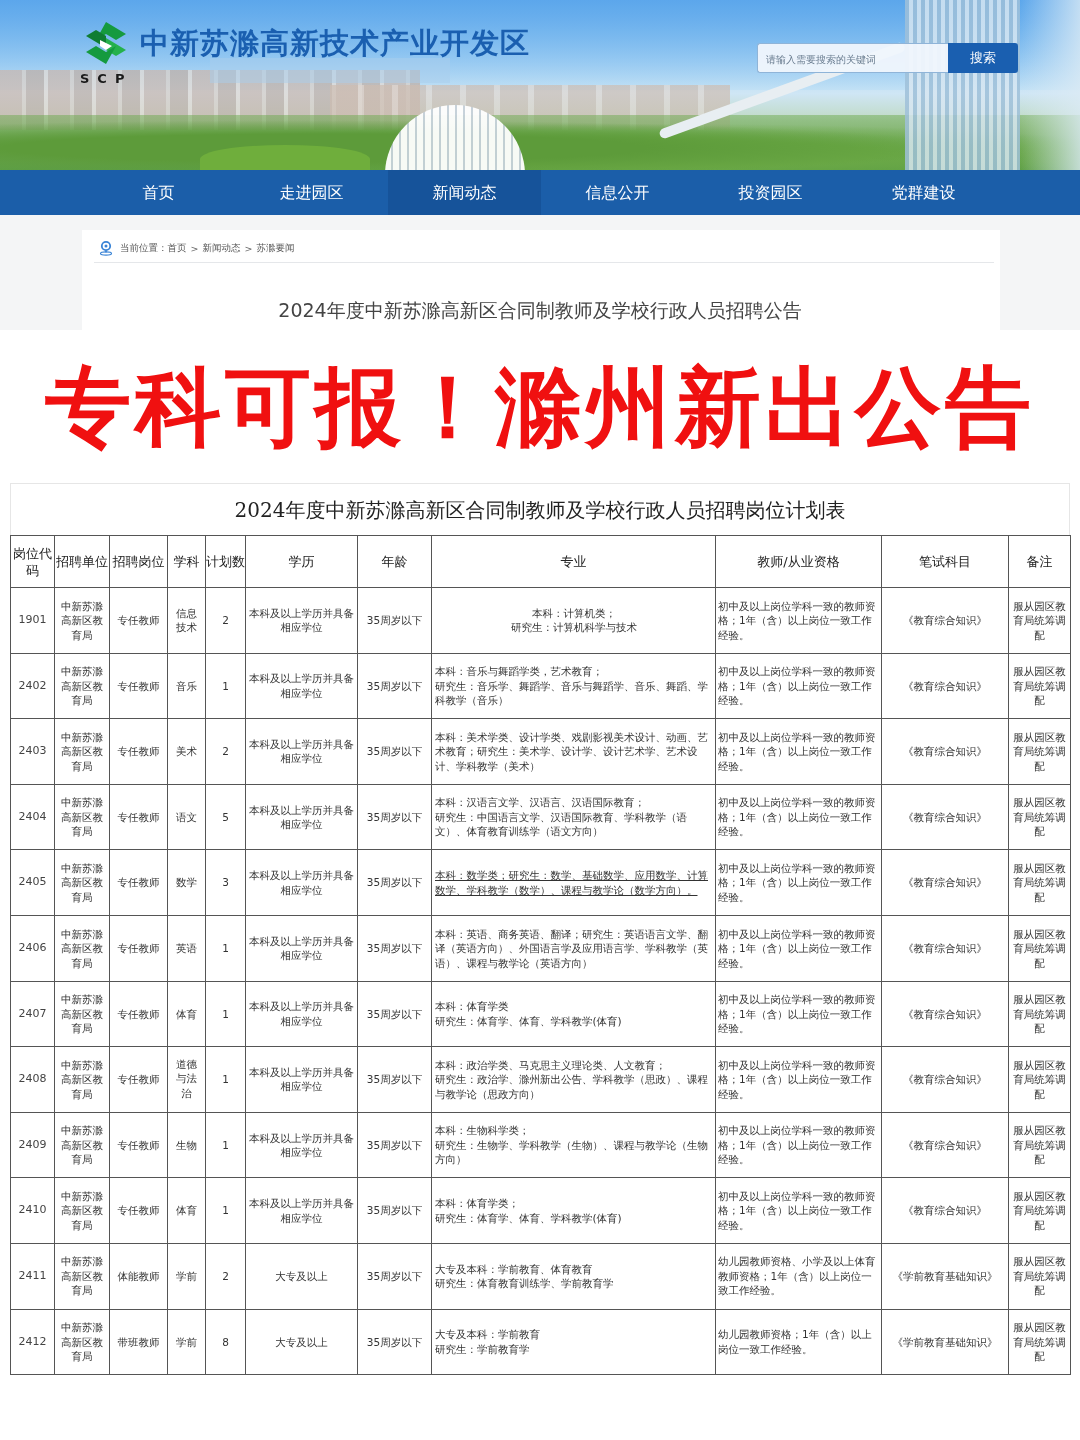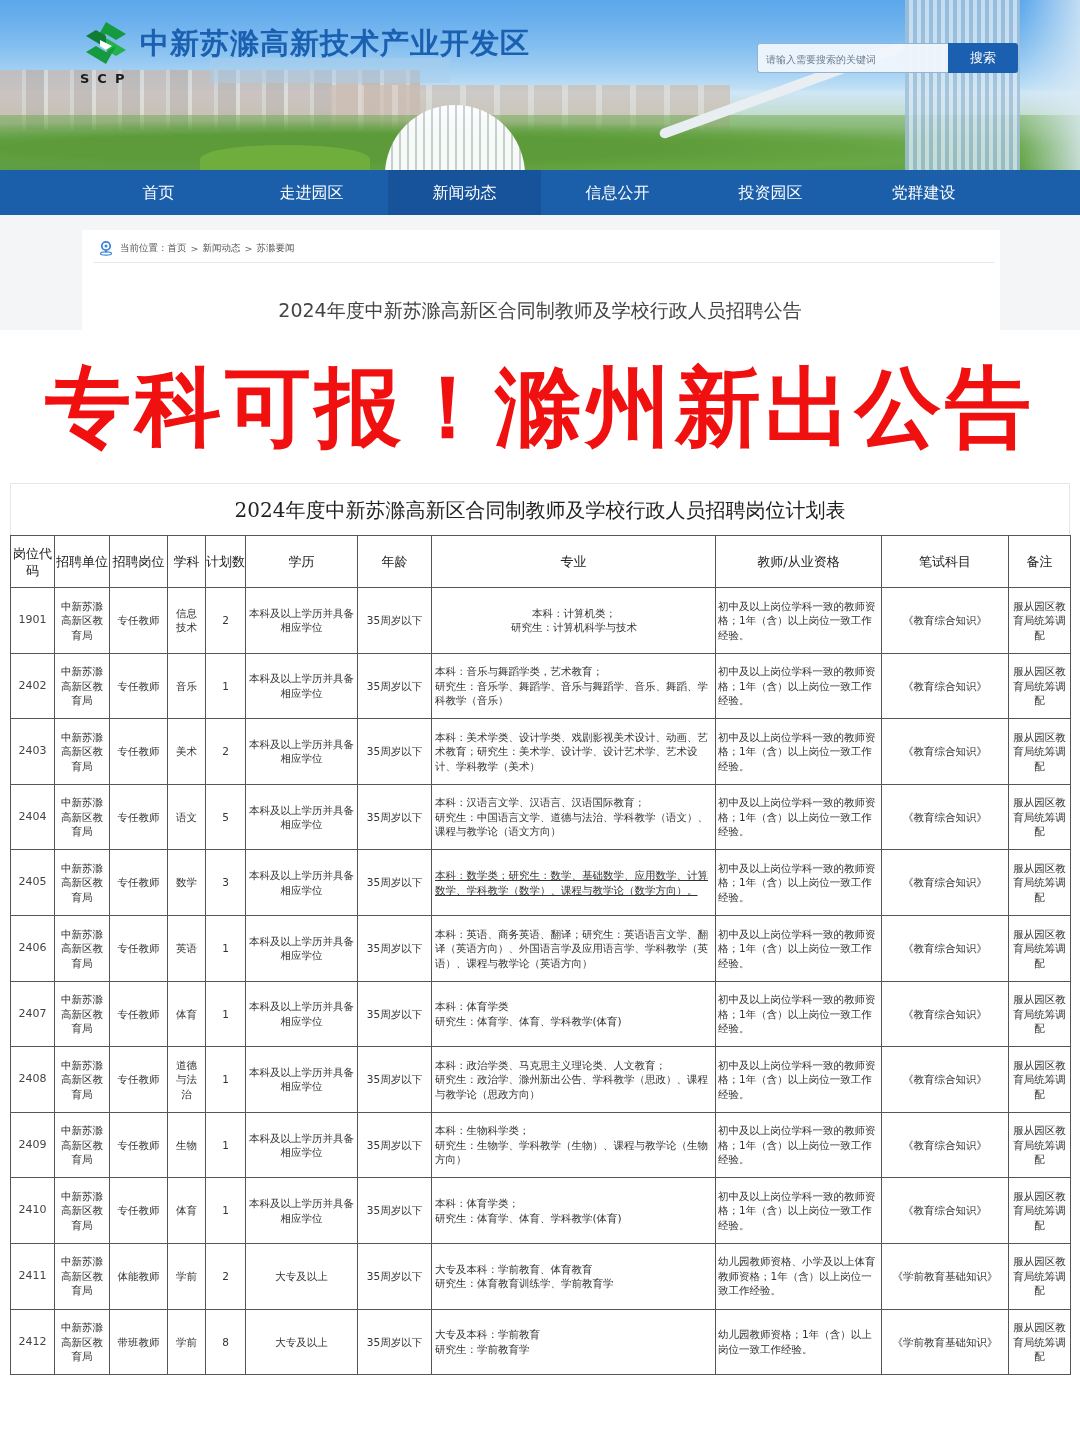--- a/index.html
+++ b/index.html
@@ -206,21 +206,21 @@
         </tr>
         <tr>
           <td class="code">2404</td>
           <td class="unit">中新苏滁高新区教育局</td>
           <td>专任教师</td>
           <td>语文</td>
           <td>5</td>
           <td>本科及以上学历并具备相应学位</td>
           <td>35周岁以下</td>
           <td class="left" style="white-space: pre-line;">本科：汉语言文学、汉语言、汉语国际教育；
-研究生：中国语言文学、道德与法治、学科教学（语文）、课程与教学论（语文方向）</td>
+研究生：中国语言文学、汉语国际教育、学科教学（语文）、体育教育训练学（语文方向）</td>
           <td class="cert">初中及以上岗位学科一致的教师资格；1年（含）以上岗位一致工作经验。</td>
           <td>《教育综合知识》</td>
           <td class="remark">服从园区教育局统筹调配</td>
         </tr>
         <tr>
           <td class="code">2405</td>
           <td class="unit">中新苏滁高新区教育局</td>
           <td>专任教师</td>
           <td>数学</td>
           <td>3</td>
@@ -255,21 +255,21 @@
           <td class="left" style="white-space: pre-line;">本科：体育学类
 研究生：体育学、体育、学科教学(体育)</td>
           <td class="cert">初中及以上岗位学科一致的教师资格；1年（含）以上岗位一致工作经验。</td>
           <td>《教育综合知识》</td>
           <td class="remark">服从园区教育局统筹调配</td>
         </tr>
         <tr>
           <td class="code">2408</td>
           <td class="unit">中新苏滁高新区教育局</td>
           <td>专任教师</td>
-          <td style="padding: 0px 6px;">道德与法治</td>
+          <td style="padding: 0px 6px; font-family: Liberation Mono, monospace;">道德与法治</td>
           <td>1</td>
           <td>本科及以上学历并具备相应学位</td>
           <td>35周岁以下</td>
           <td class="left" style="white-space: pre-line;">本科：政治学类、马克思主义理论类、人文教育；
 研究生：政治学、滁州新出公告、学科教学（思政）、课程与教学论（思政方向）</td>
           <td class="cert">初中及以上岗位学科一致的教师资格；1年（含）以上岗位一致工作经验。</td>
           <td>《教育综合知识》</td>
           <td class="remark">服从园区教育局统筹调配</td>
         </tr>
         <tr>

